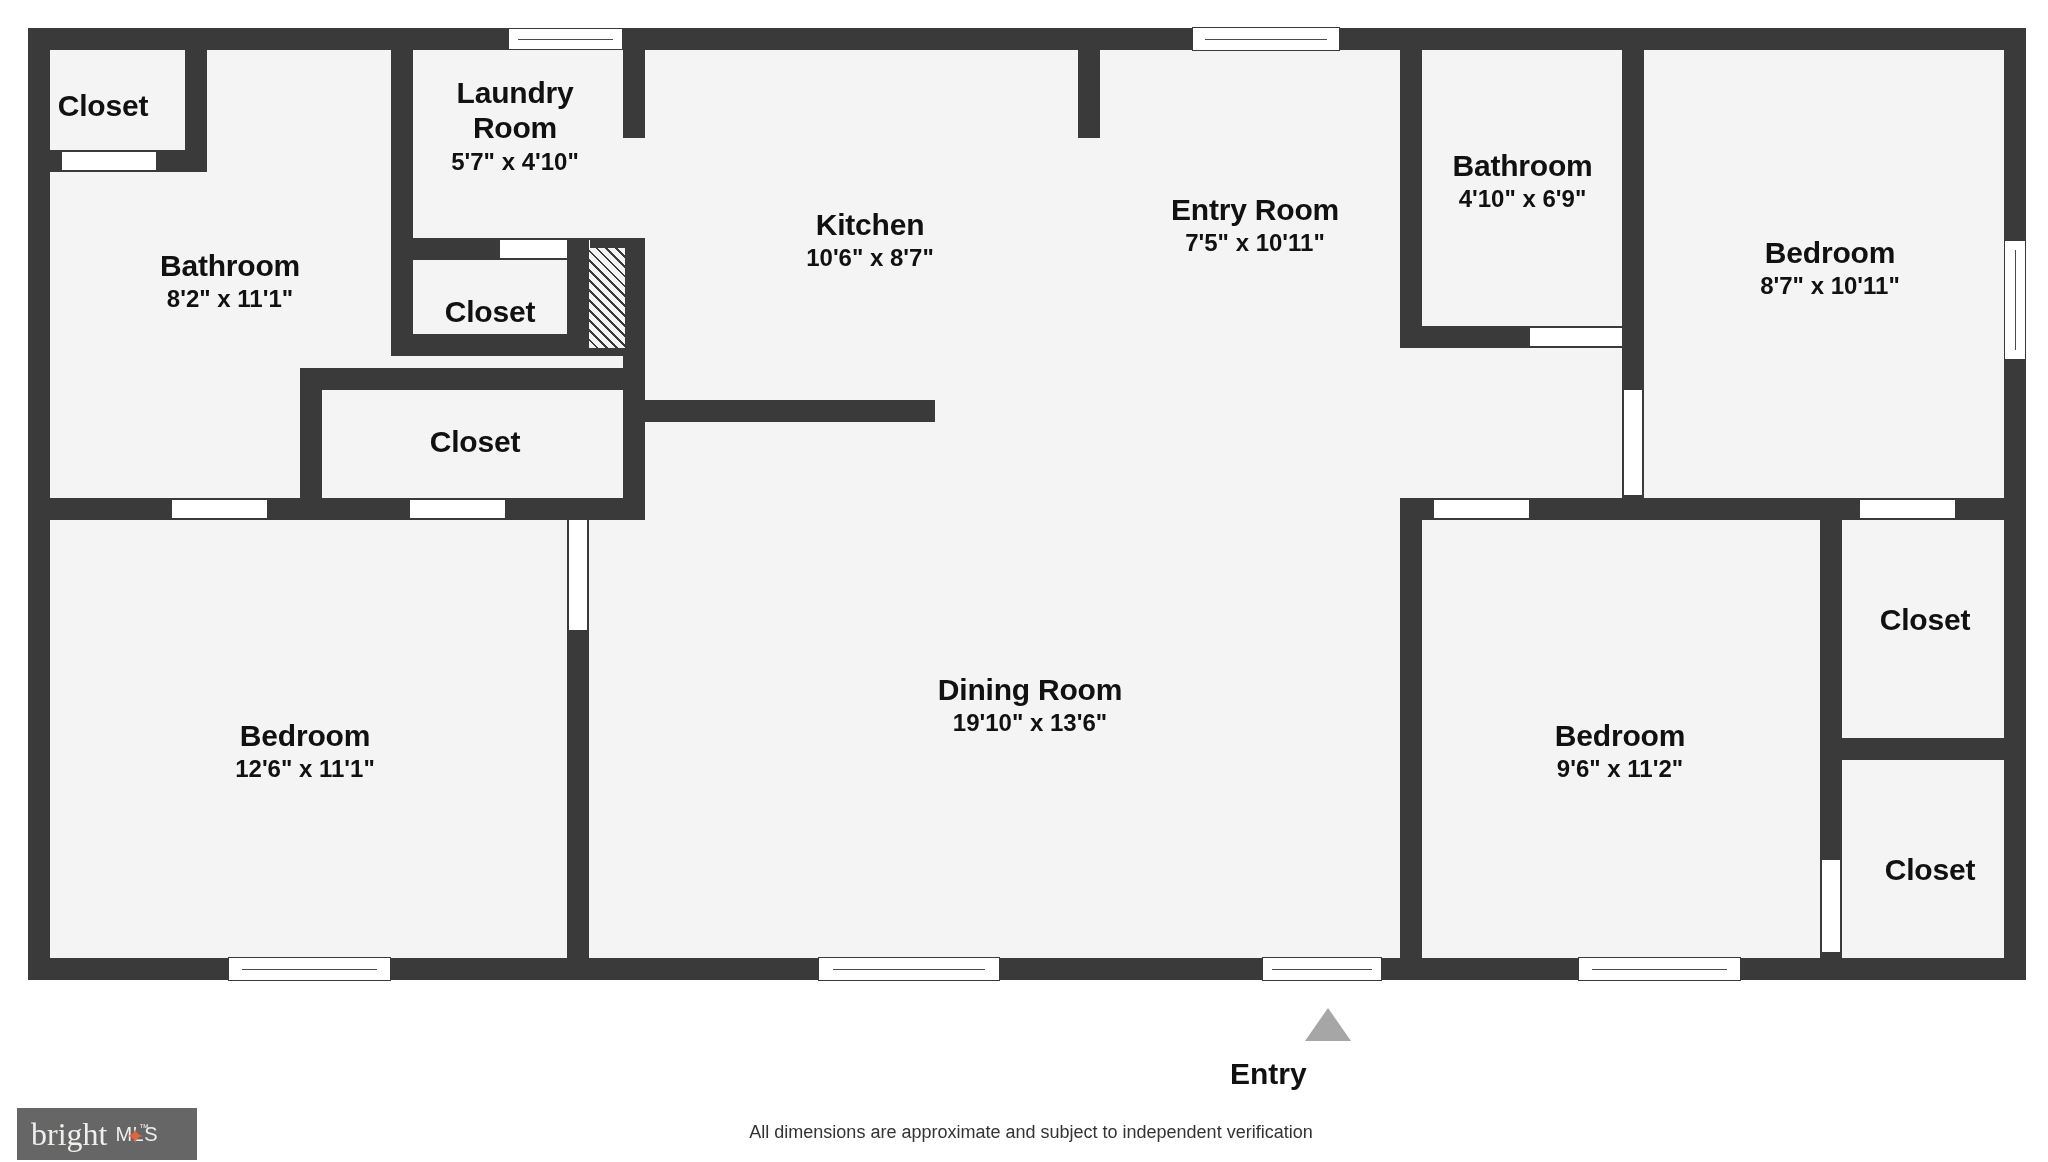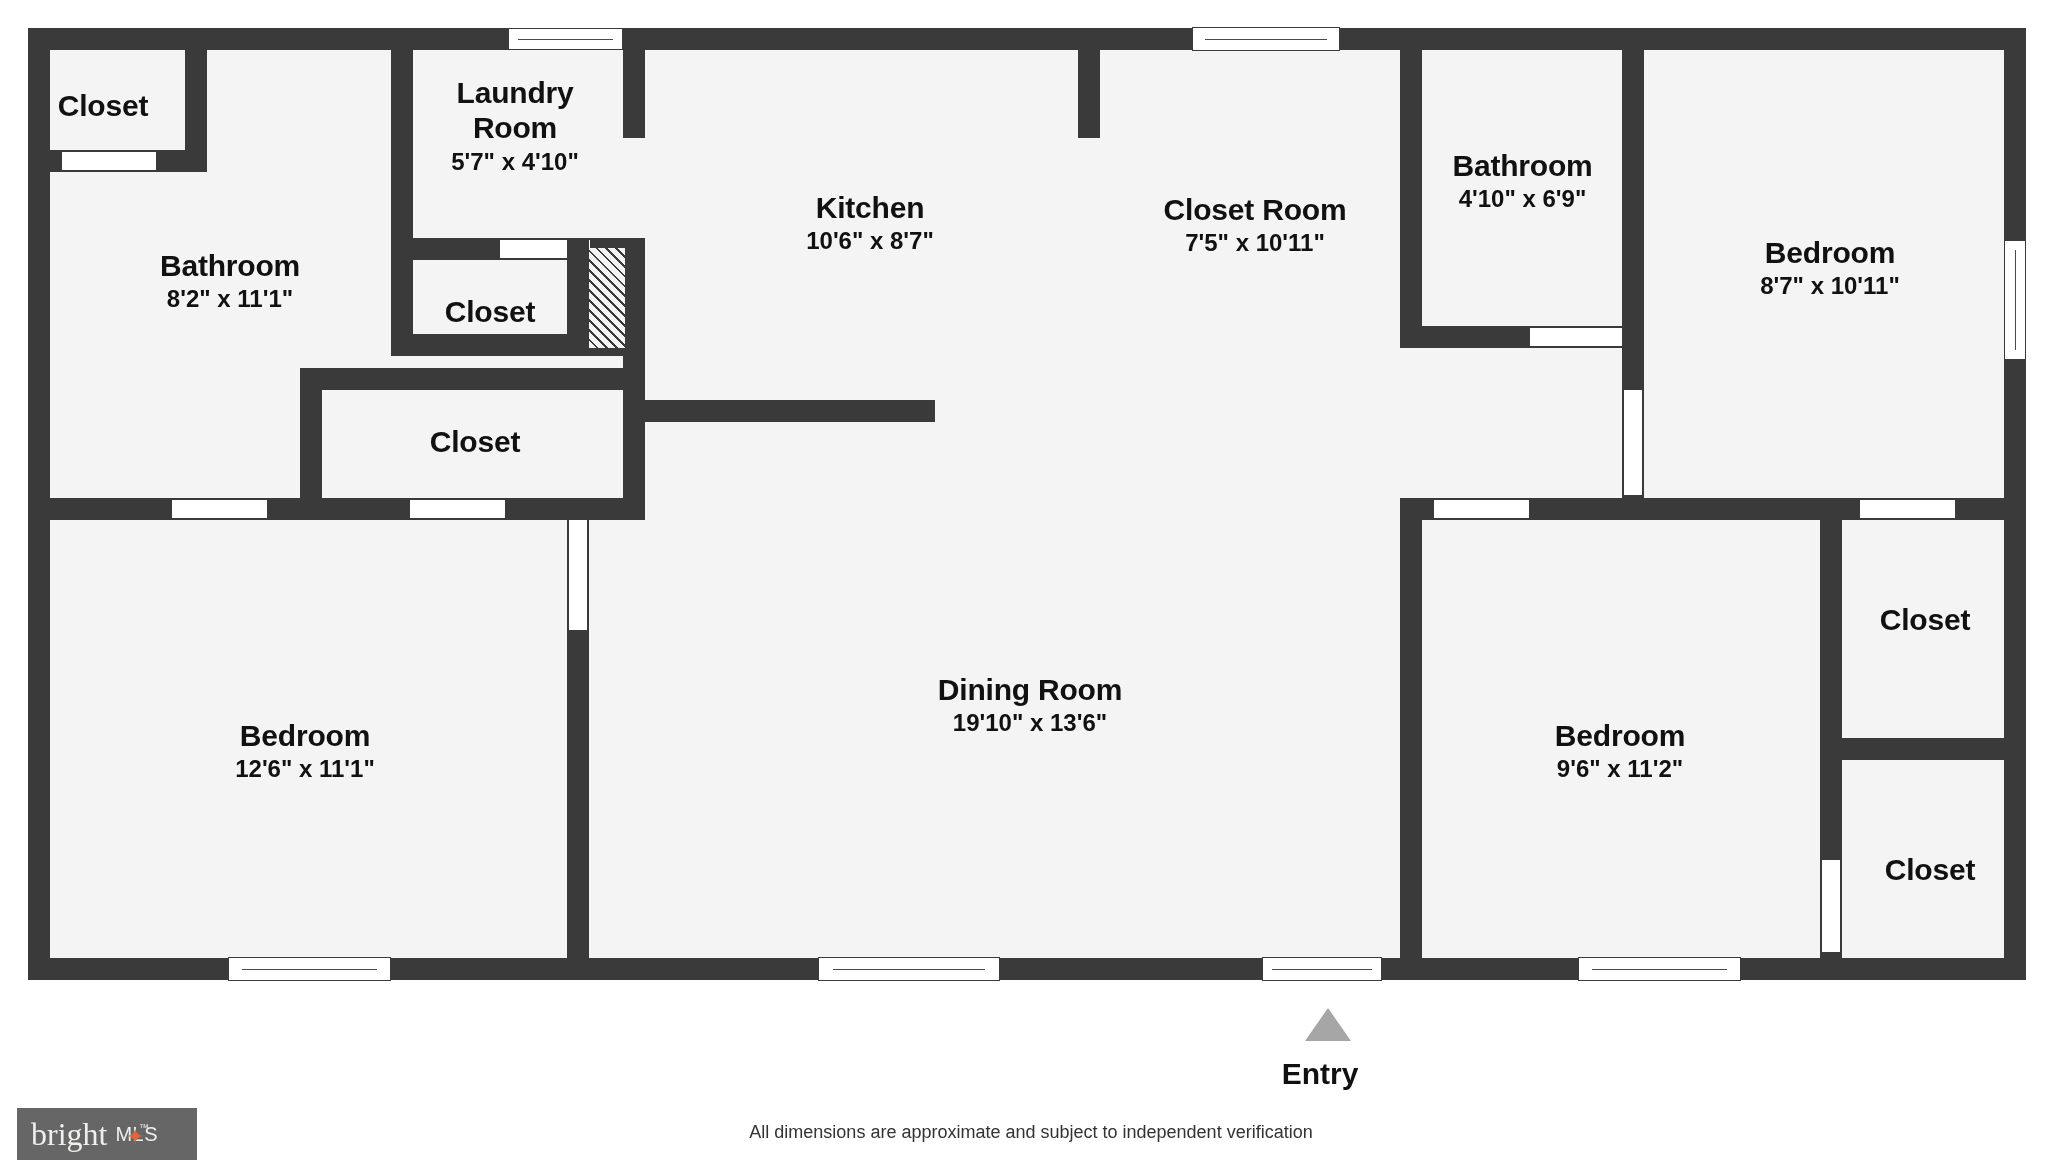--- a/index.html
+++ b/index.html
@@ -108,21 +108,21 @@
     height: 0;
     border-left: 23px solid transparent;
     border-right: 23px solid transparent;
     border-bottom: 33px solid #a6a6a6;
   }
   #entry-label {
     position: absolute;
     left: 1230px;
     top: 1057px;
     width: 180px;
-    text-align: center;
+    text-align: left;
     font-size: 30px;
     font-weight: bold;
     color: #111111;
   }
 
   
   #footer {
     position: absolute;
     left: 7px;
     top: 1100px;
@@ -273,27 +273,27 @@
     </div>
 
     <div class="room-label" style="left:405px; top:294px; width:170px;">
       <span class="nm">Closet</span>
     </div>
 
     <div class="room-label" style="left:385px; top:424px; width:180px;">
       <span class="nm">Closet</span>
     </div>
 
-    <div class="room-label" style="left:770px; top:190px; width:200px;">
+    <div class="room-label" style="left:770px; top:207px; width:200px;">
       <span class="nm">Kitchen</span>
       <span class="dim">10'6" x 8'7"</span>
     </div>
 
     <div class="room-label" style="left:1140px; top:192px; width:230px;">
-      <span class="nm">Closet Room</span>
+      <span class="nm">Entry Room</span>
       <span class="dim">7'5" x 10'11"</span>
     </div>
 
     <div class="room-label" style="left:1425px; top:148px; width:195px;">
       <span class="nm">Bathroom</span>
       <span class="dim">4'10" x 6'9"</span>
     </div>
 
     <div class="room-label" style="left:1715px; top:235px; width:230px;">
       <span class="nm">Bedroom</span>

